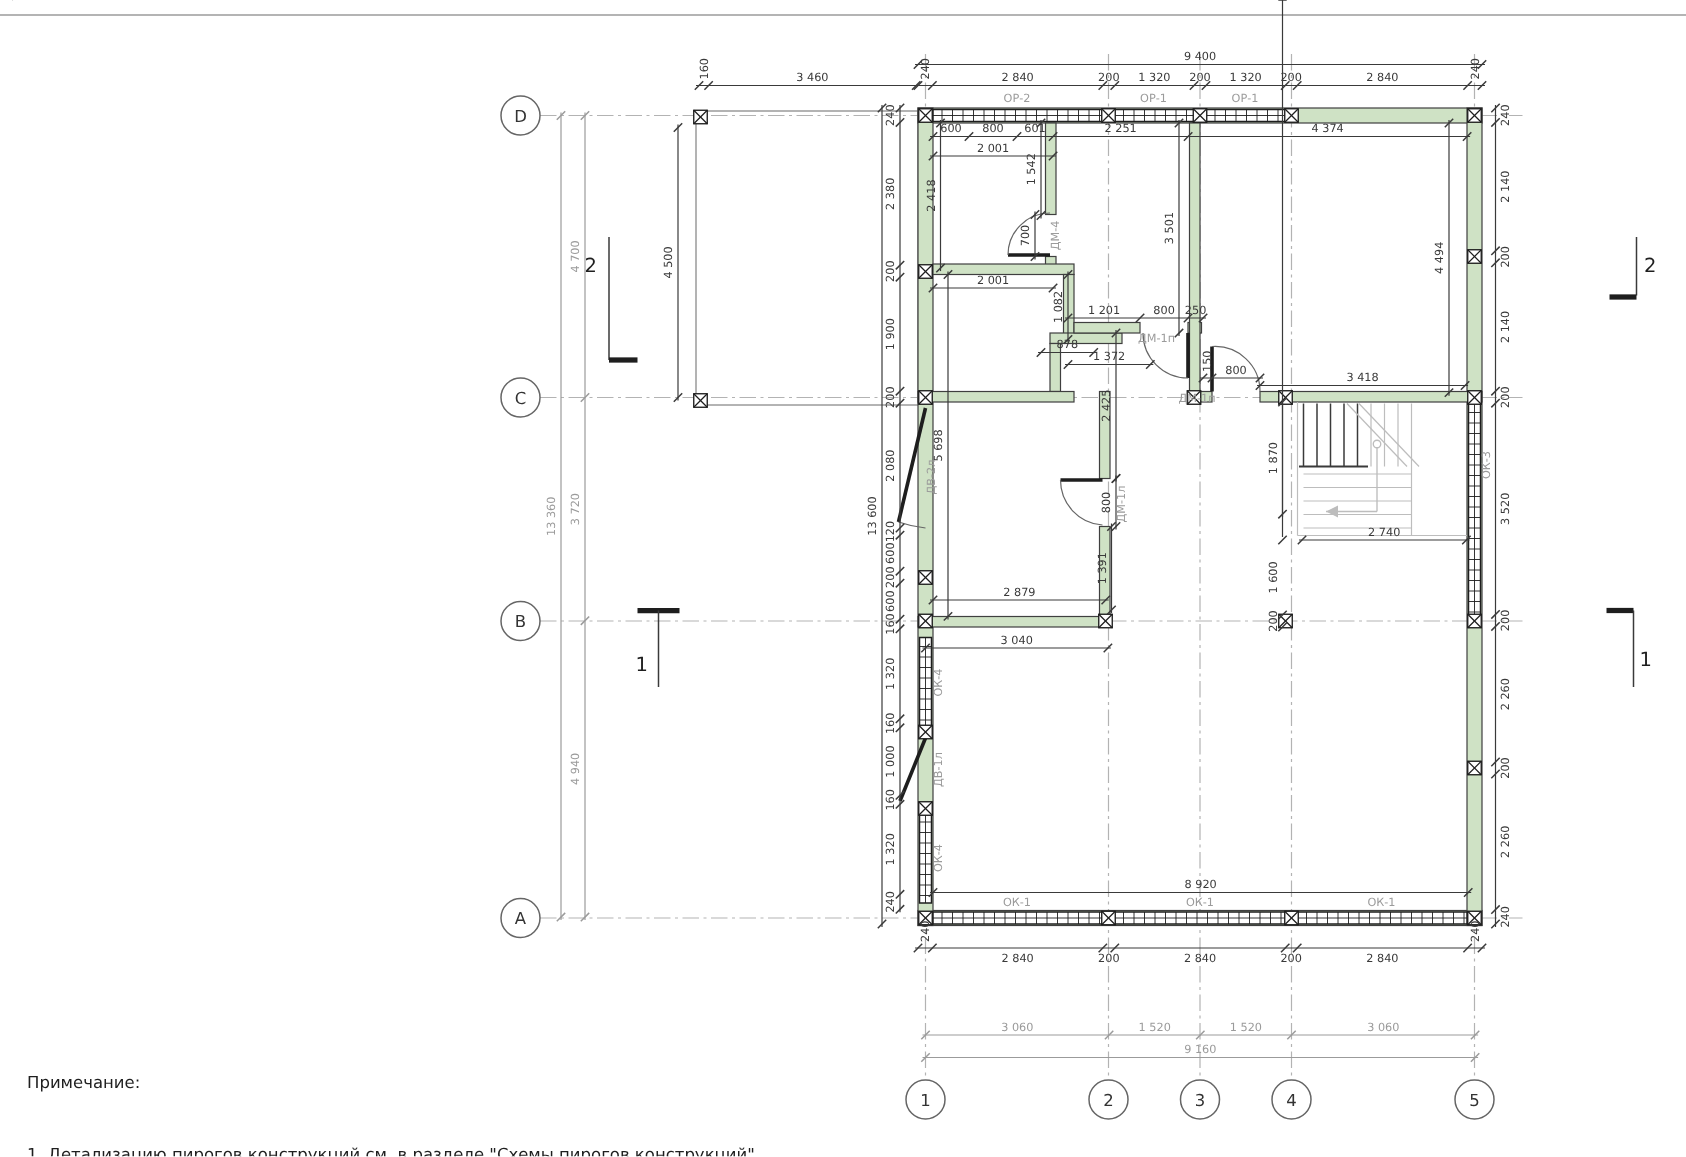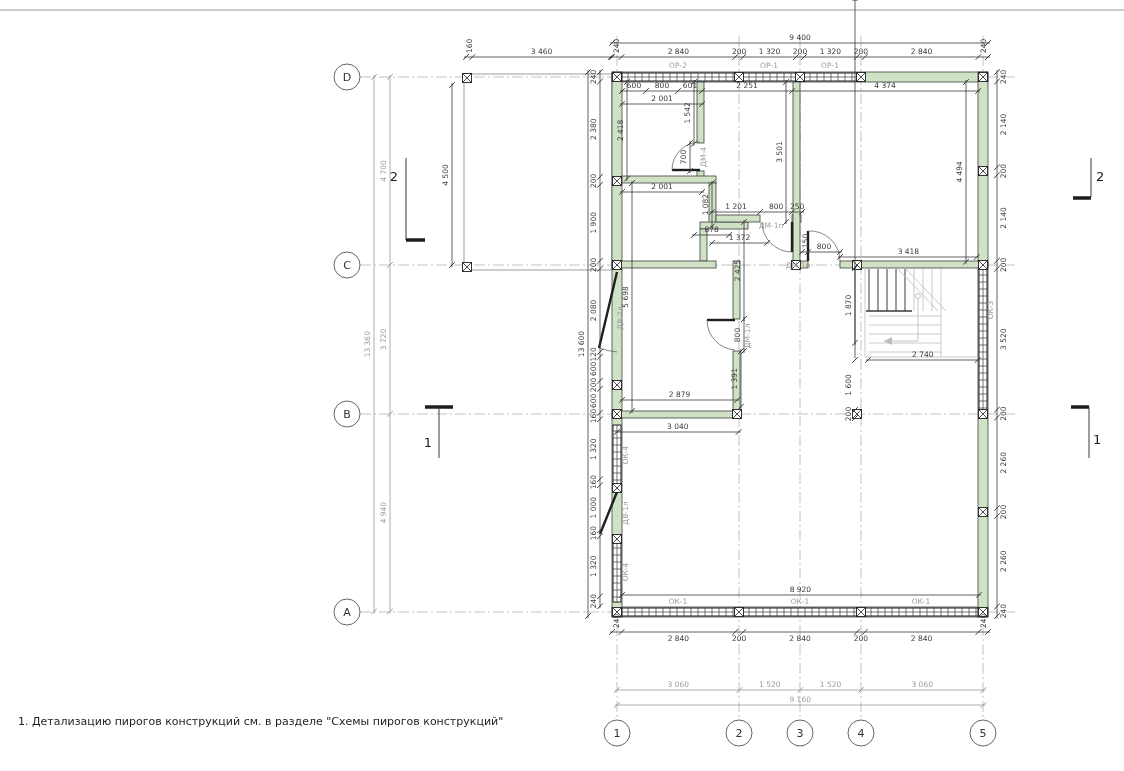--- a/index.html
+++ b/index.html
@@ -758,17 +758,18 @@
           <circle cx="861" cy="733" r="13" fill="#fff" stroke="#666" stroke-width="1"></circle>
           <text x="0" y="0" fill="#333" font-size="11" text-anchor="middle" font-family="&quot;DejaVu Sans&quot;, sans-serif" transform="translate(861,737)">4</text>
         </g>
         <g>
           <circle cx="983" cy="733" r="13" fill="#fff" stroke="#666" stroke-width="1"></circle>
           <text x="0" y="0" fill="#333" font-size="11" text-anchor="middle" font-family="&quot;DejaVu Sans&quot;, sans-serif" transform="translate(983,737)">5</text>
         </g>
       </g>
   </svg>
   <div class="notes">
+    <div>Примечание:</div>
     <div>1. Детализацию пирогов конструкций см. в разделе "Схемы пирогов конструкций"</div>
     
     
   </div>
 </div>
 
 </body></html>

